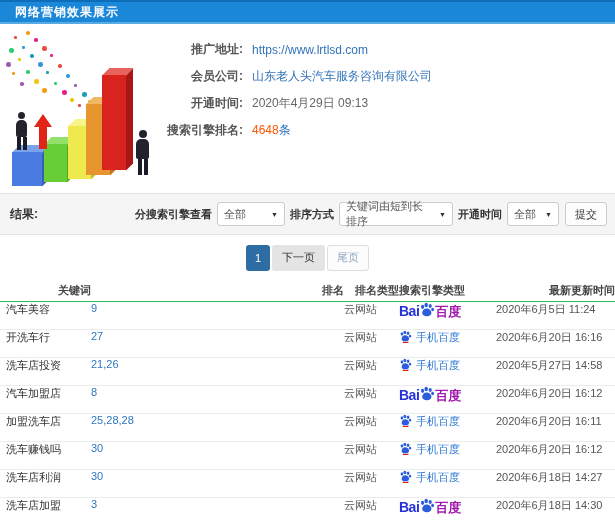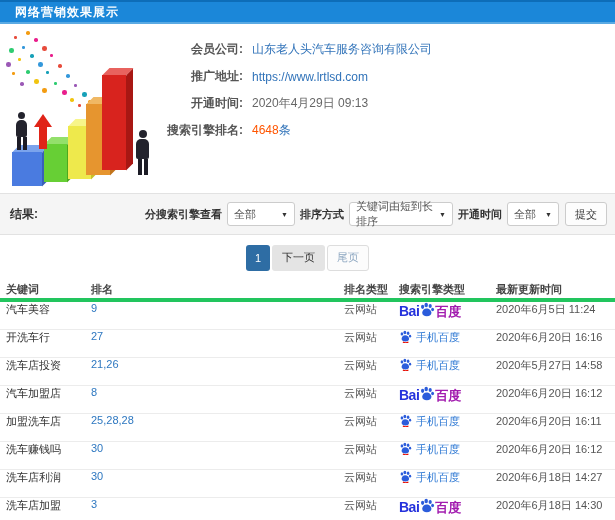--- a/index.html
+++ b/index.html
@@ -50,36 +50,36 @@
   
   .filter-bar { height:42px; background:#f5f5f5; border-top:1px solid #e2e2e2; border-bottom:1px solid #e2e2e2;
     display:flex; align-items:center; font-size:12px; }
   .result-label { margin-left:10px; font-weight:bold; color:#333; }
   .filter-controls { margin-left:auto; display:flex; align-items:center; padding-right:8px; }
   .filter-label { font-weight:bold; color:#333; font-size:11px; margin:0 5px; white-space:nowrap; }
   .select-box { height:24px; background:#fff; border:1px solid #ccc; border-radius:3px;
     display:inline-flex; align-items:center; justify-content:space-between;
     padding:0 6px; font-size:11px; color:#555; cursor:pointer; }
   .select-box .caret { font-size:7px; color:#333; margin-left:6px; }
-  .sel-engine { width:68px; } .sel-sort { width:104px; } .sel-article { width:52px; }
+  .sel-engine { width:68px; } .sel-sort { width:114px; } .sel-article { width:52px; }
   .submit-btn { height:24px; margin-left:6px; padding:0 9px; background:#fdfdfd; border:1px solid #ccc;
     border-radius:3px; font-size:11px; color:#333; cursor:pointer; }
 
   
   .pagination { height:45px; display:flex; align-items:center; justify-content:center; gap:2px; }
   .page-btn { height:26px; display:inline-flex; align-items:center; justify-content:center;
     font-size:11px; border-radius:3px; cursor:pointer; }
   .page-current { width:24px; background:#2e6da4; color:#fff; }
   .page-next { padding:0 10px; background:#e4e4e4; color:#333; }
   .page-last { padding:0 9px; background:#fcfcfc; border:1px solid #ddd; color:#8ca6c0; }
 
   
   .rtable { width:615px; }
-  .thead { display:flex; align-items:center; height:22px; border-bottom:4px solid #22c55e;
-    font-size:11px; font-weight:bold; color:#444; }
+  .thead { display:flex; align-items:center; height:22px; border-bottom:1px solid #22c55e;
+    font-size:11px; font-weight:bold; color:#444;text-align:right; }
   .trow { display:flex; align-items:flex-start; height:28px; border-bottom:1px solid #ececec; font-size:11px; }
   .c1 { width:91px; padding-left:6px; color:#333; }
   .c2 { width:253px; }
   .c3 { width:55px; color:#555; }
   .c4 { width:97px; display:flex; align-items:center; }
   .c5 { flex:1; color:#555; }
   .thead .c1,.thead .c2,.thead .c3,.thead .c4,.thead .c5 { color:#444; }
   .rank-val { color:#2d77c0; }
 
   .bd-logo { display:inline-flex; align-items:flex-end; line-height:1; }
@@ -148,26 +148,26 @@
         <div class="p-torso"></div>
         <div class="p-legs">
           <i></i>
           <i></i>
         </div>
     </div>
   </div>
 
   <div class="info-list">
     <div class="info-row">
+      <span class="info-label">推广地址:</span>
+      <span class="info-value link">https://www.lrtlsd.com</span>
+    </div>
+    <div class="info-row">
       <span class="info-label">会员公司:</span>
       <span class="info-value link">山东老人头汽车服务咨询有限公司</span>
-    </div>
-    <div class="info-row">
-      <span class="info-label">推广地址:</span>
-      <span class="info-value link">https://www.lrtlsd.com</span>
     </div>
     <div class="info-row">
       <span class="info-label">开通时间:</span>
       <span class="info-value">2020年4月29日 09:13</span>
     </div>
     <div class="info-row">
       <span class="info-label">搜索引擎排名:</span>
       <span class="info-value">
         <span class="rank-count">4648</span><span class="rank-unit">条</span>
       </span>

